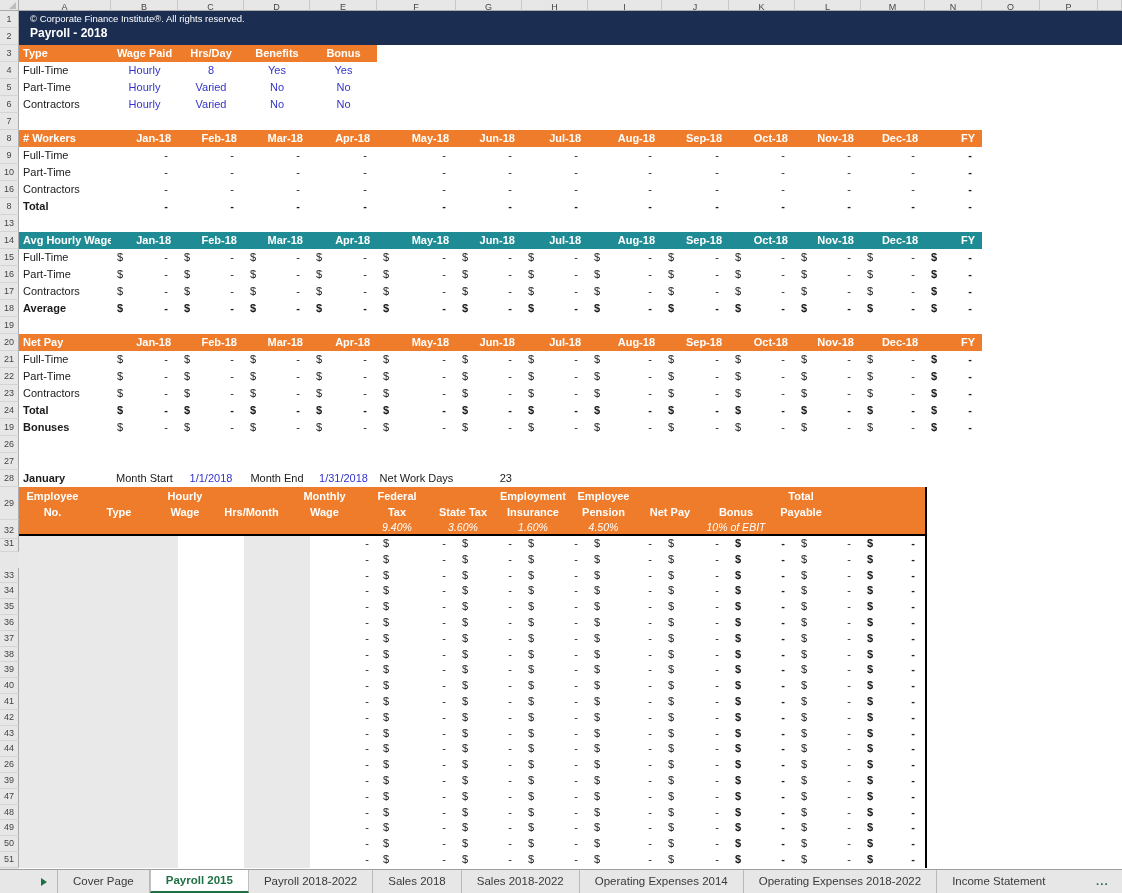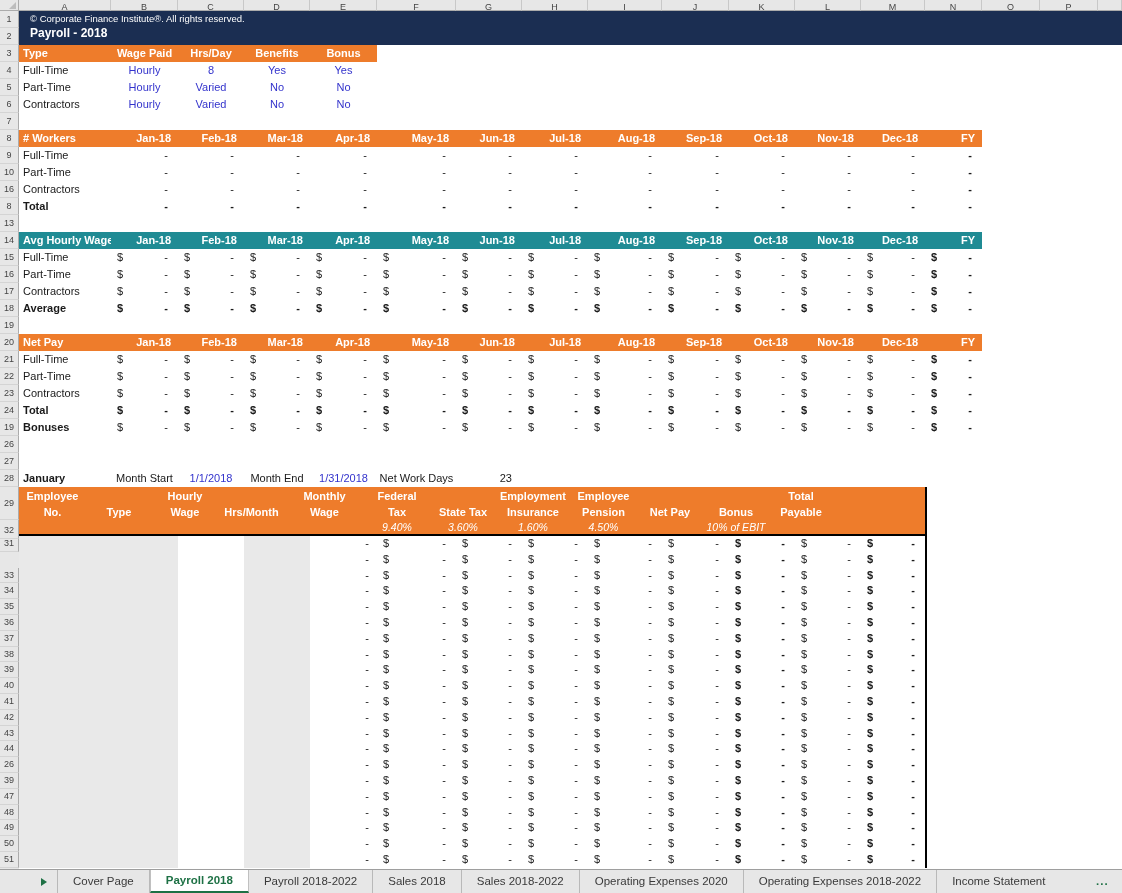--- a/index.html
+++ b/index.html
@@ -1815,23 +1815,23 @@
           <div class="dval">-</div>
         </div>
       </div>
     </div>
 
   <div id="tabbar" class="tabbar">
       <div class="tabnav">
         <div class="tri"></div>
       </div>
       <div class="tab">Cover Page</div>
-      <div class="tab active">Payroll 2018</div>
+      <div class="tab active">Payroll 2015</div>
       <div class="tab">Payroll 2018-2022</div>
       <div class="tab">Sales 2018</div>
       <div class="tab">Sales 2018-2022</div>
-      <div class="tab">Operating Expenses 2020</div>
+      <div class="tab">Operating Expenses 2014</div>
       <div class="tab">Operating Expenses 2018-2022</div>
       <div class="tab last">Income Statement</div>
       <div class="tab-overflow">...</div>
     </div>
 
 </div>
 
 </body></html>

